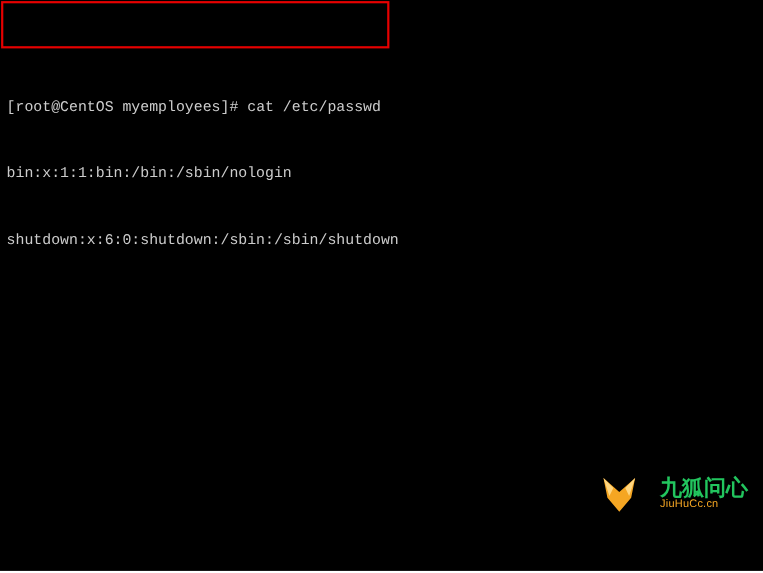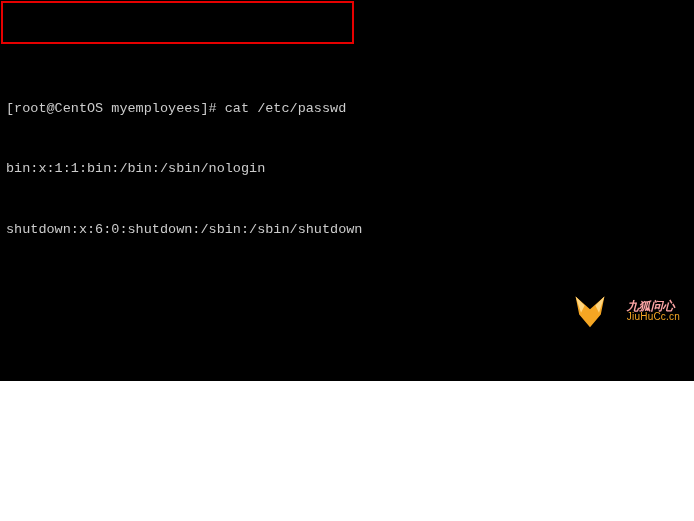--- a/index.html
+++ b/index.html
@@ -8,22 +8,22 @@
       width: 694px;
       height: 521px;
       font-family: "Courier New", monospace;
       font-size: 13.5px;
       position: relative;
       overflow: hidden;
     }
     .terminal {
       background: #000;
       width: 694px;
-      height: 381px;
-      padding: 18px 6px;
+      height: 519px;
+      padding: 8px 6px;
       color: #cccccc;
       line-height: 20.2px;
       white-space: pre;
       position: relative;
     }
     .prompt-user { color: #cccccc; }
     .highlight-box {
       position: absolute;
       border: 2px solid #e60000;
       top: 1px;
@@ -44,24 +44,23 @@
       gap: 6px;
     }
     .watermark-icon svg { display: block; }
     .watermark-text {
       display: flex;
       flex-direction: column;
       line-height: 1;
     }
     .wm-title {
       font-family: "Microsoft YaHei", sans-serif;
-      font-size: 12px;
-      color: #fca5a5;
+      font-size: 20px;
+      color: #22c55e;
       font-weight: 600;
-      font-style: italic;
     }
     .wm-sub {
       font-family: Arial, sans-serif;
       font-size: 10px;
       color: #f5a623;
       letter-spacing: 0.2px;
     }
   </style>
 </head>
 <body>

